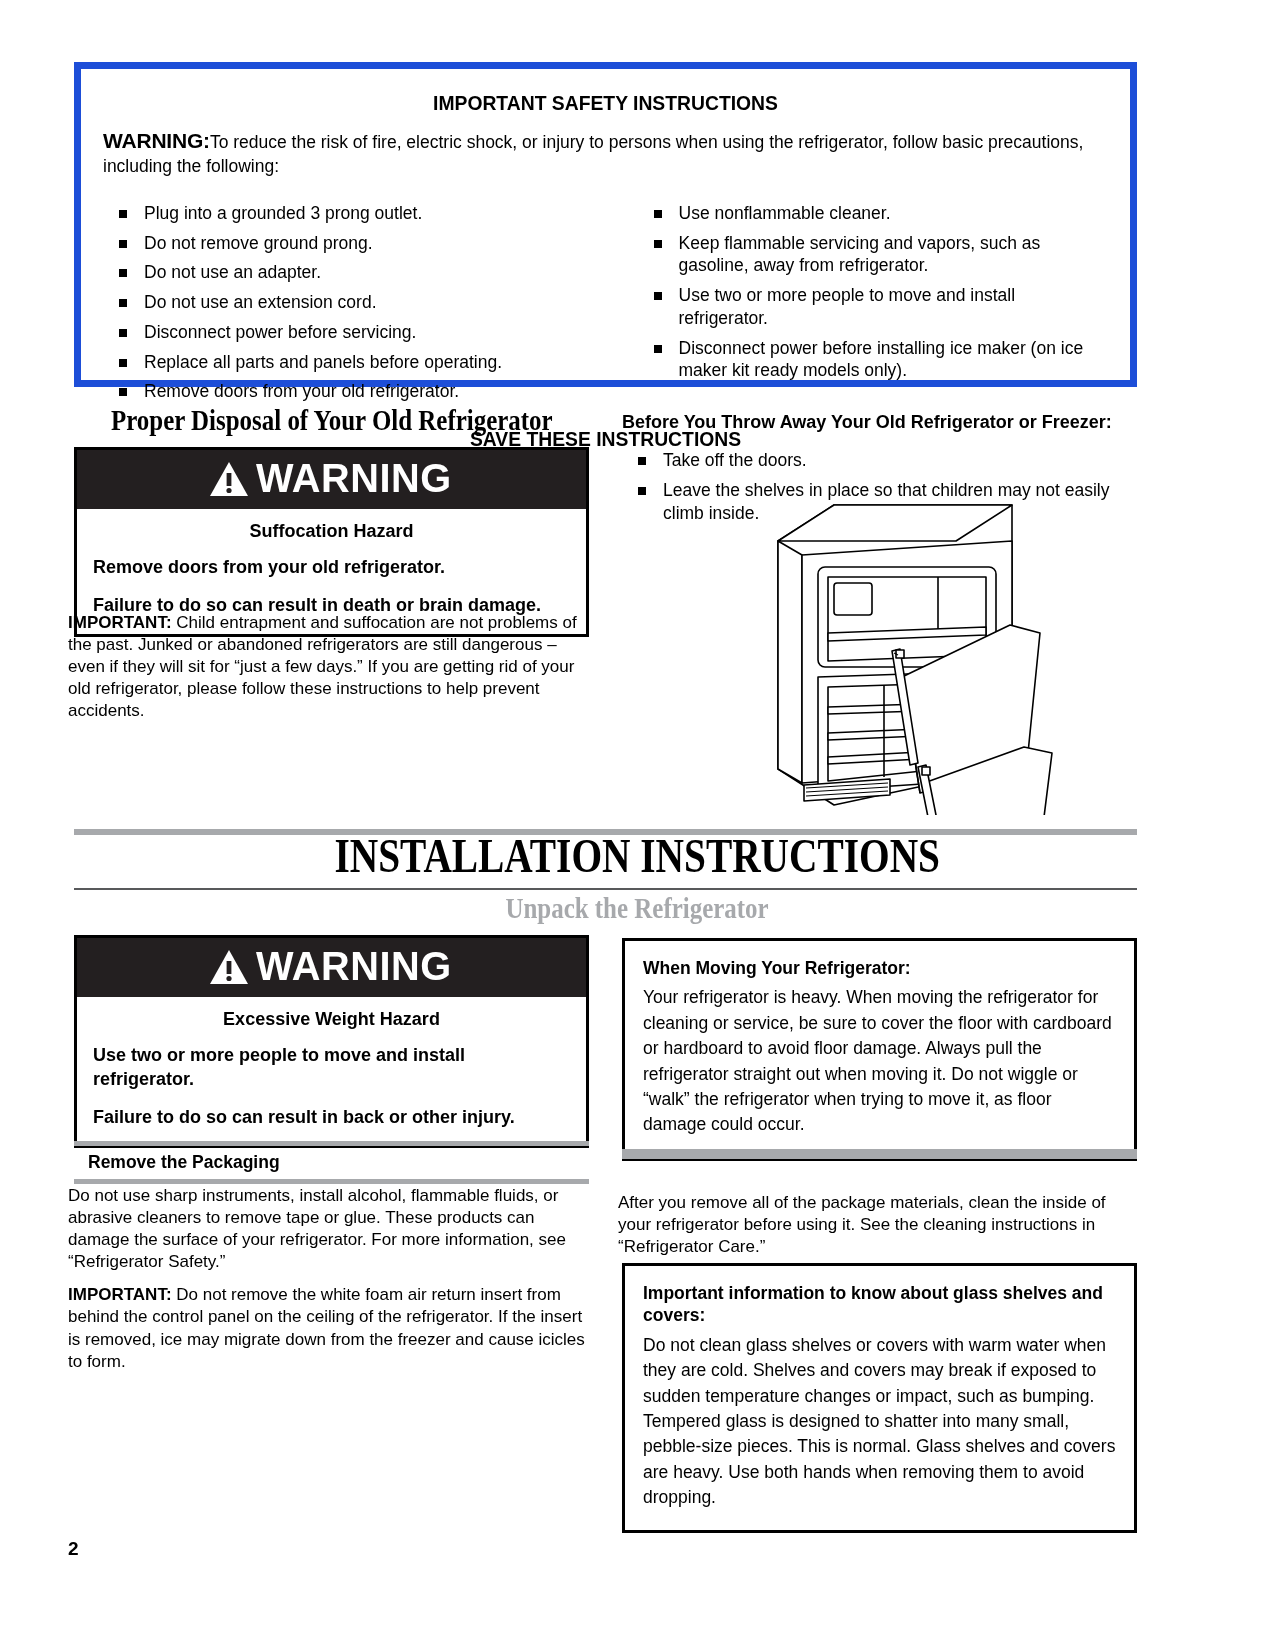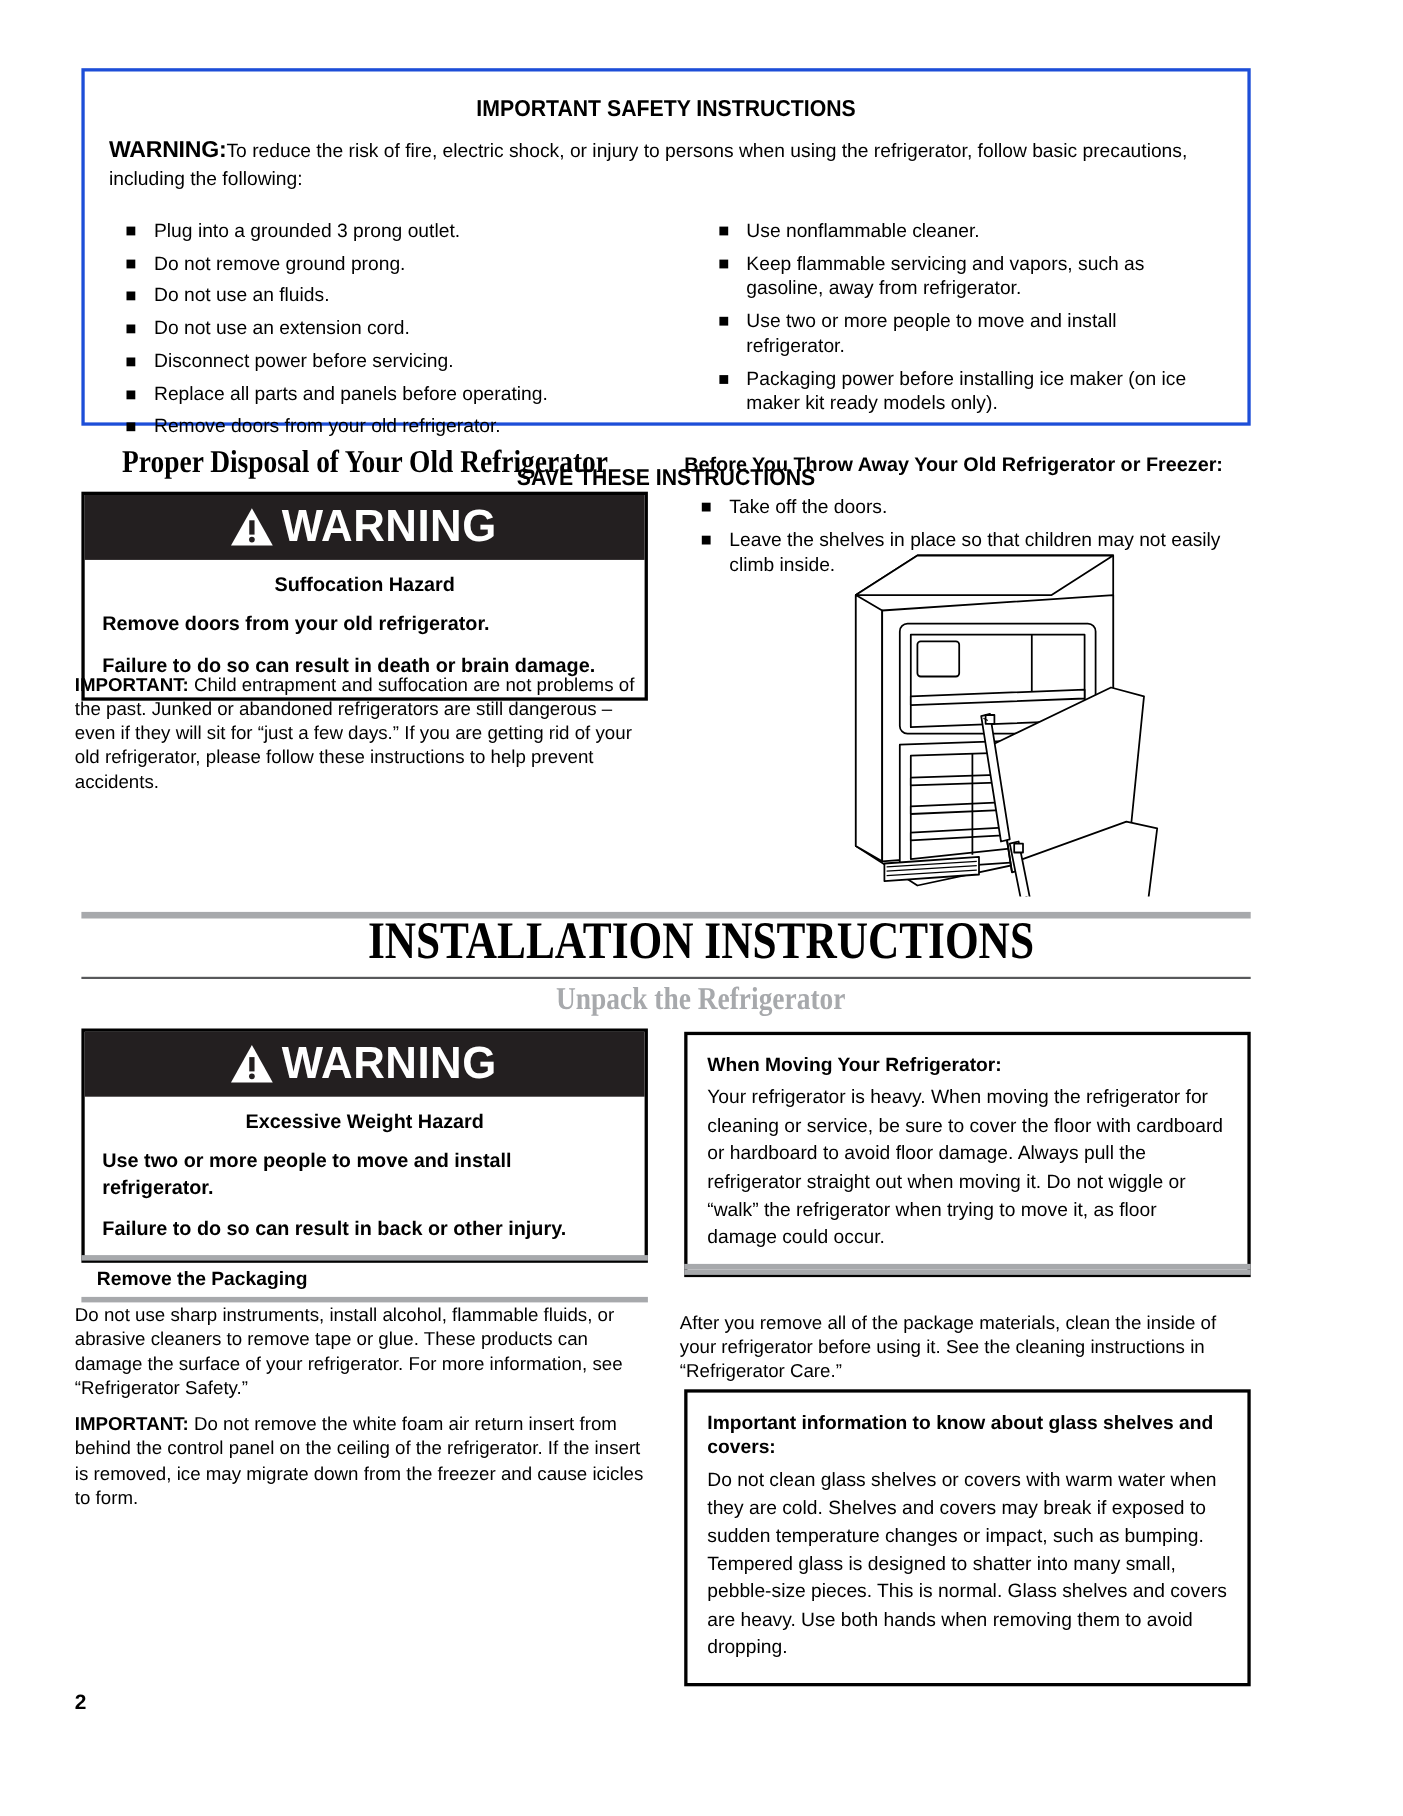--- a/index.html
+++ b/index.html
@@ -24,21 +24,21 @@
     overflow: hidden;
   }
 
   
   .safety-box {
     position: absolute;
     left: 74px;
     top: 62px;
     width: 1063px;
     height: 325px;
-    border: 3px solid #1d4ed8;
+    border: 7px solid #1d4ed8;
     box-sizing: border-box;
     padding: 16px 22px 10px 22px;
   }
   .safety-title {
     text-align: center;
     font-weight: bold;
     font-size: 21px;
     letter-spacing: 0px;
     transform: scaleX(0.92);
     margin: 6px 0 12px 0;
@@ -274,33 +274,33 @@
   <div class="safety-box">
     <div class="safety-title">IMPORTANT SAFETY INSTRUCTIONS</div>
 
     <p class="warning-lead"><b>WARNING:</b><span>To reduce the risk of fire, electric shock, or injury to persons when using the refrigerator, follow basic precautions, including the following:</span></p>
 
     <div class="safety-cols">
       <div class="safety-col left">
         <ul class="bullets">
           <li>Plug into a grounded 3 prong outlet.</li>
           <li>Do not remove ground prong.</li>
-          <li>Do not use an fluids.</li>
+          <li>Do not use an adapter.</li>
           <li>Do not use an extension cord.</li>
           <li>Disconnect power before servicing.</li>
           <li>Replace all parts and panels before operating.</li>
           <li>Remove doors from your old refrigerator.</li>
         </ul>
       </div>
       <div class="safety-col right">
         <ul class="bullets">
           <li>Use nonflammable cleaner.</li>
           <li>Keep flammable servicing and vapors, such as gasoline, away from refrigerator.</li>
           <li>Use two or more people to move and install refrigerator.</li>
-          <li>Packaging power before installing ice maker (on ice maker kit ready models only).</li>
+          <li>Disconnect power before installing ice maker (on ice maker kit ready models only).</li>
         </ul>
       </div>
     </div>
 
     <div class="save-title">SAVE THESE INSTRUCTIONS</div>
   </div>
 
   <div class="disposal-title"><span>Proper Disposal of Your Old Refrigerator</span></div>
 
   <div class="warn-block" style="left:74px; top:447px; width:515px;">

